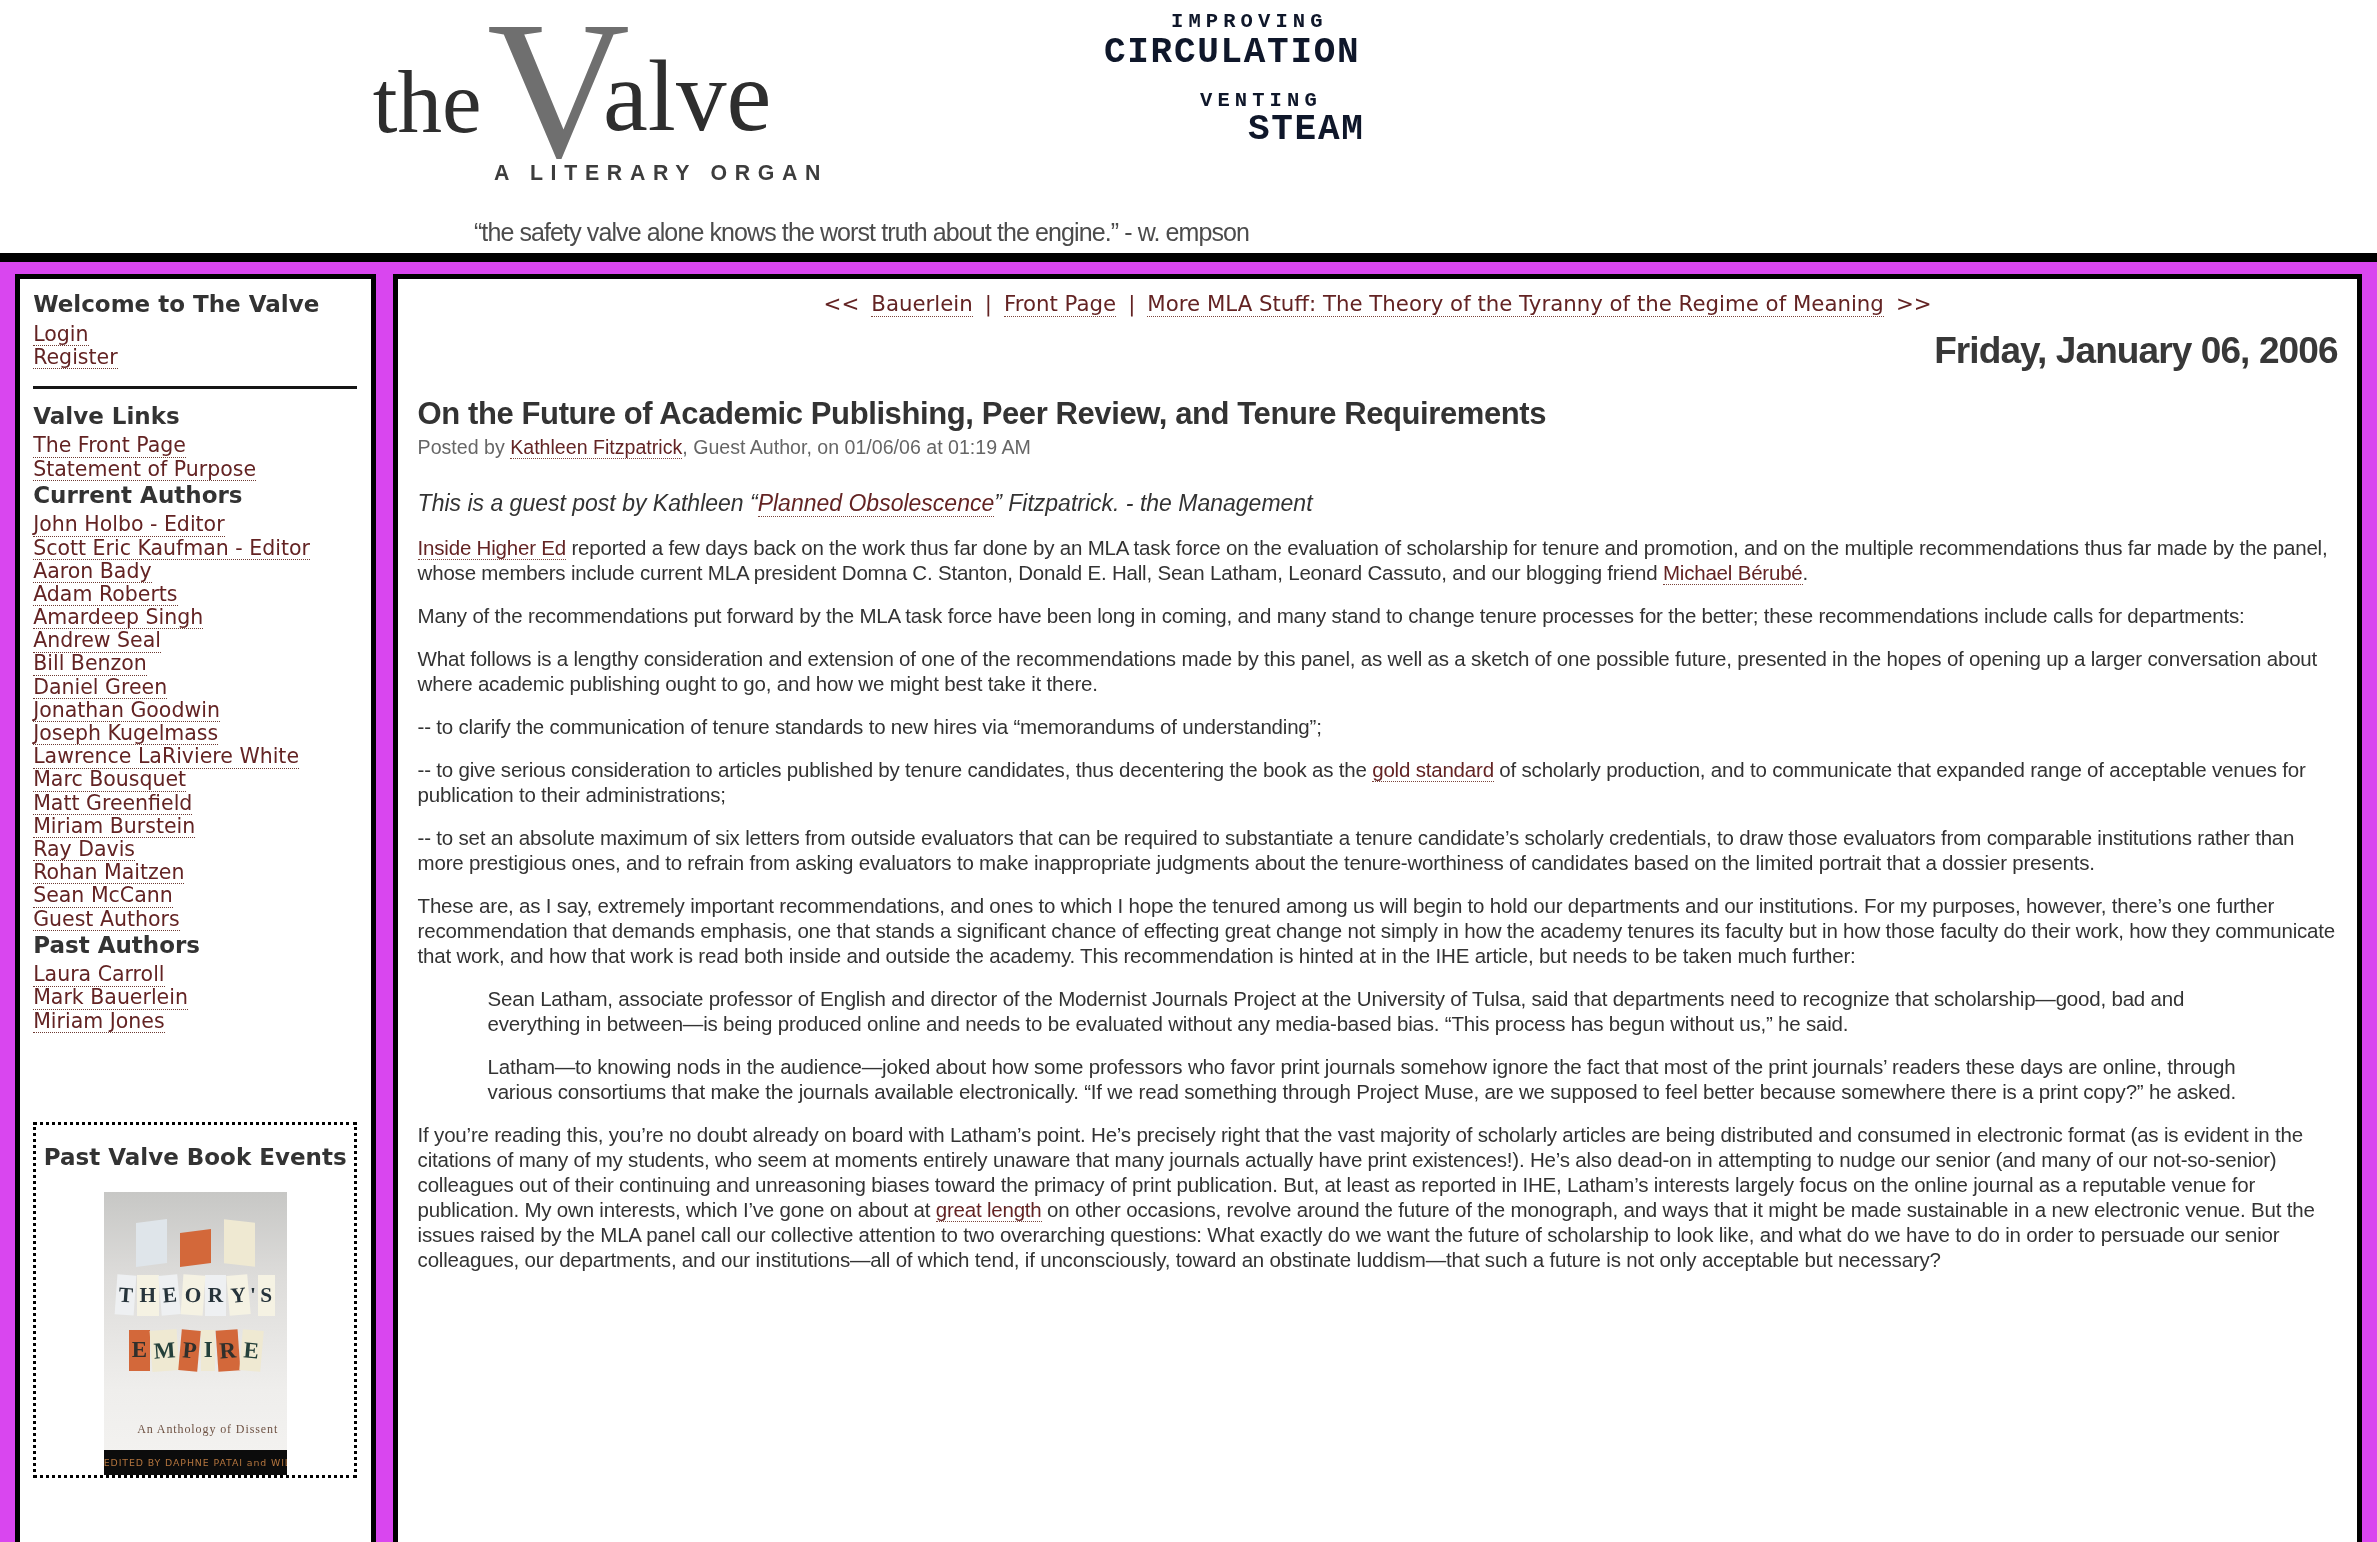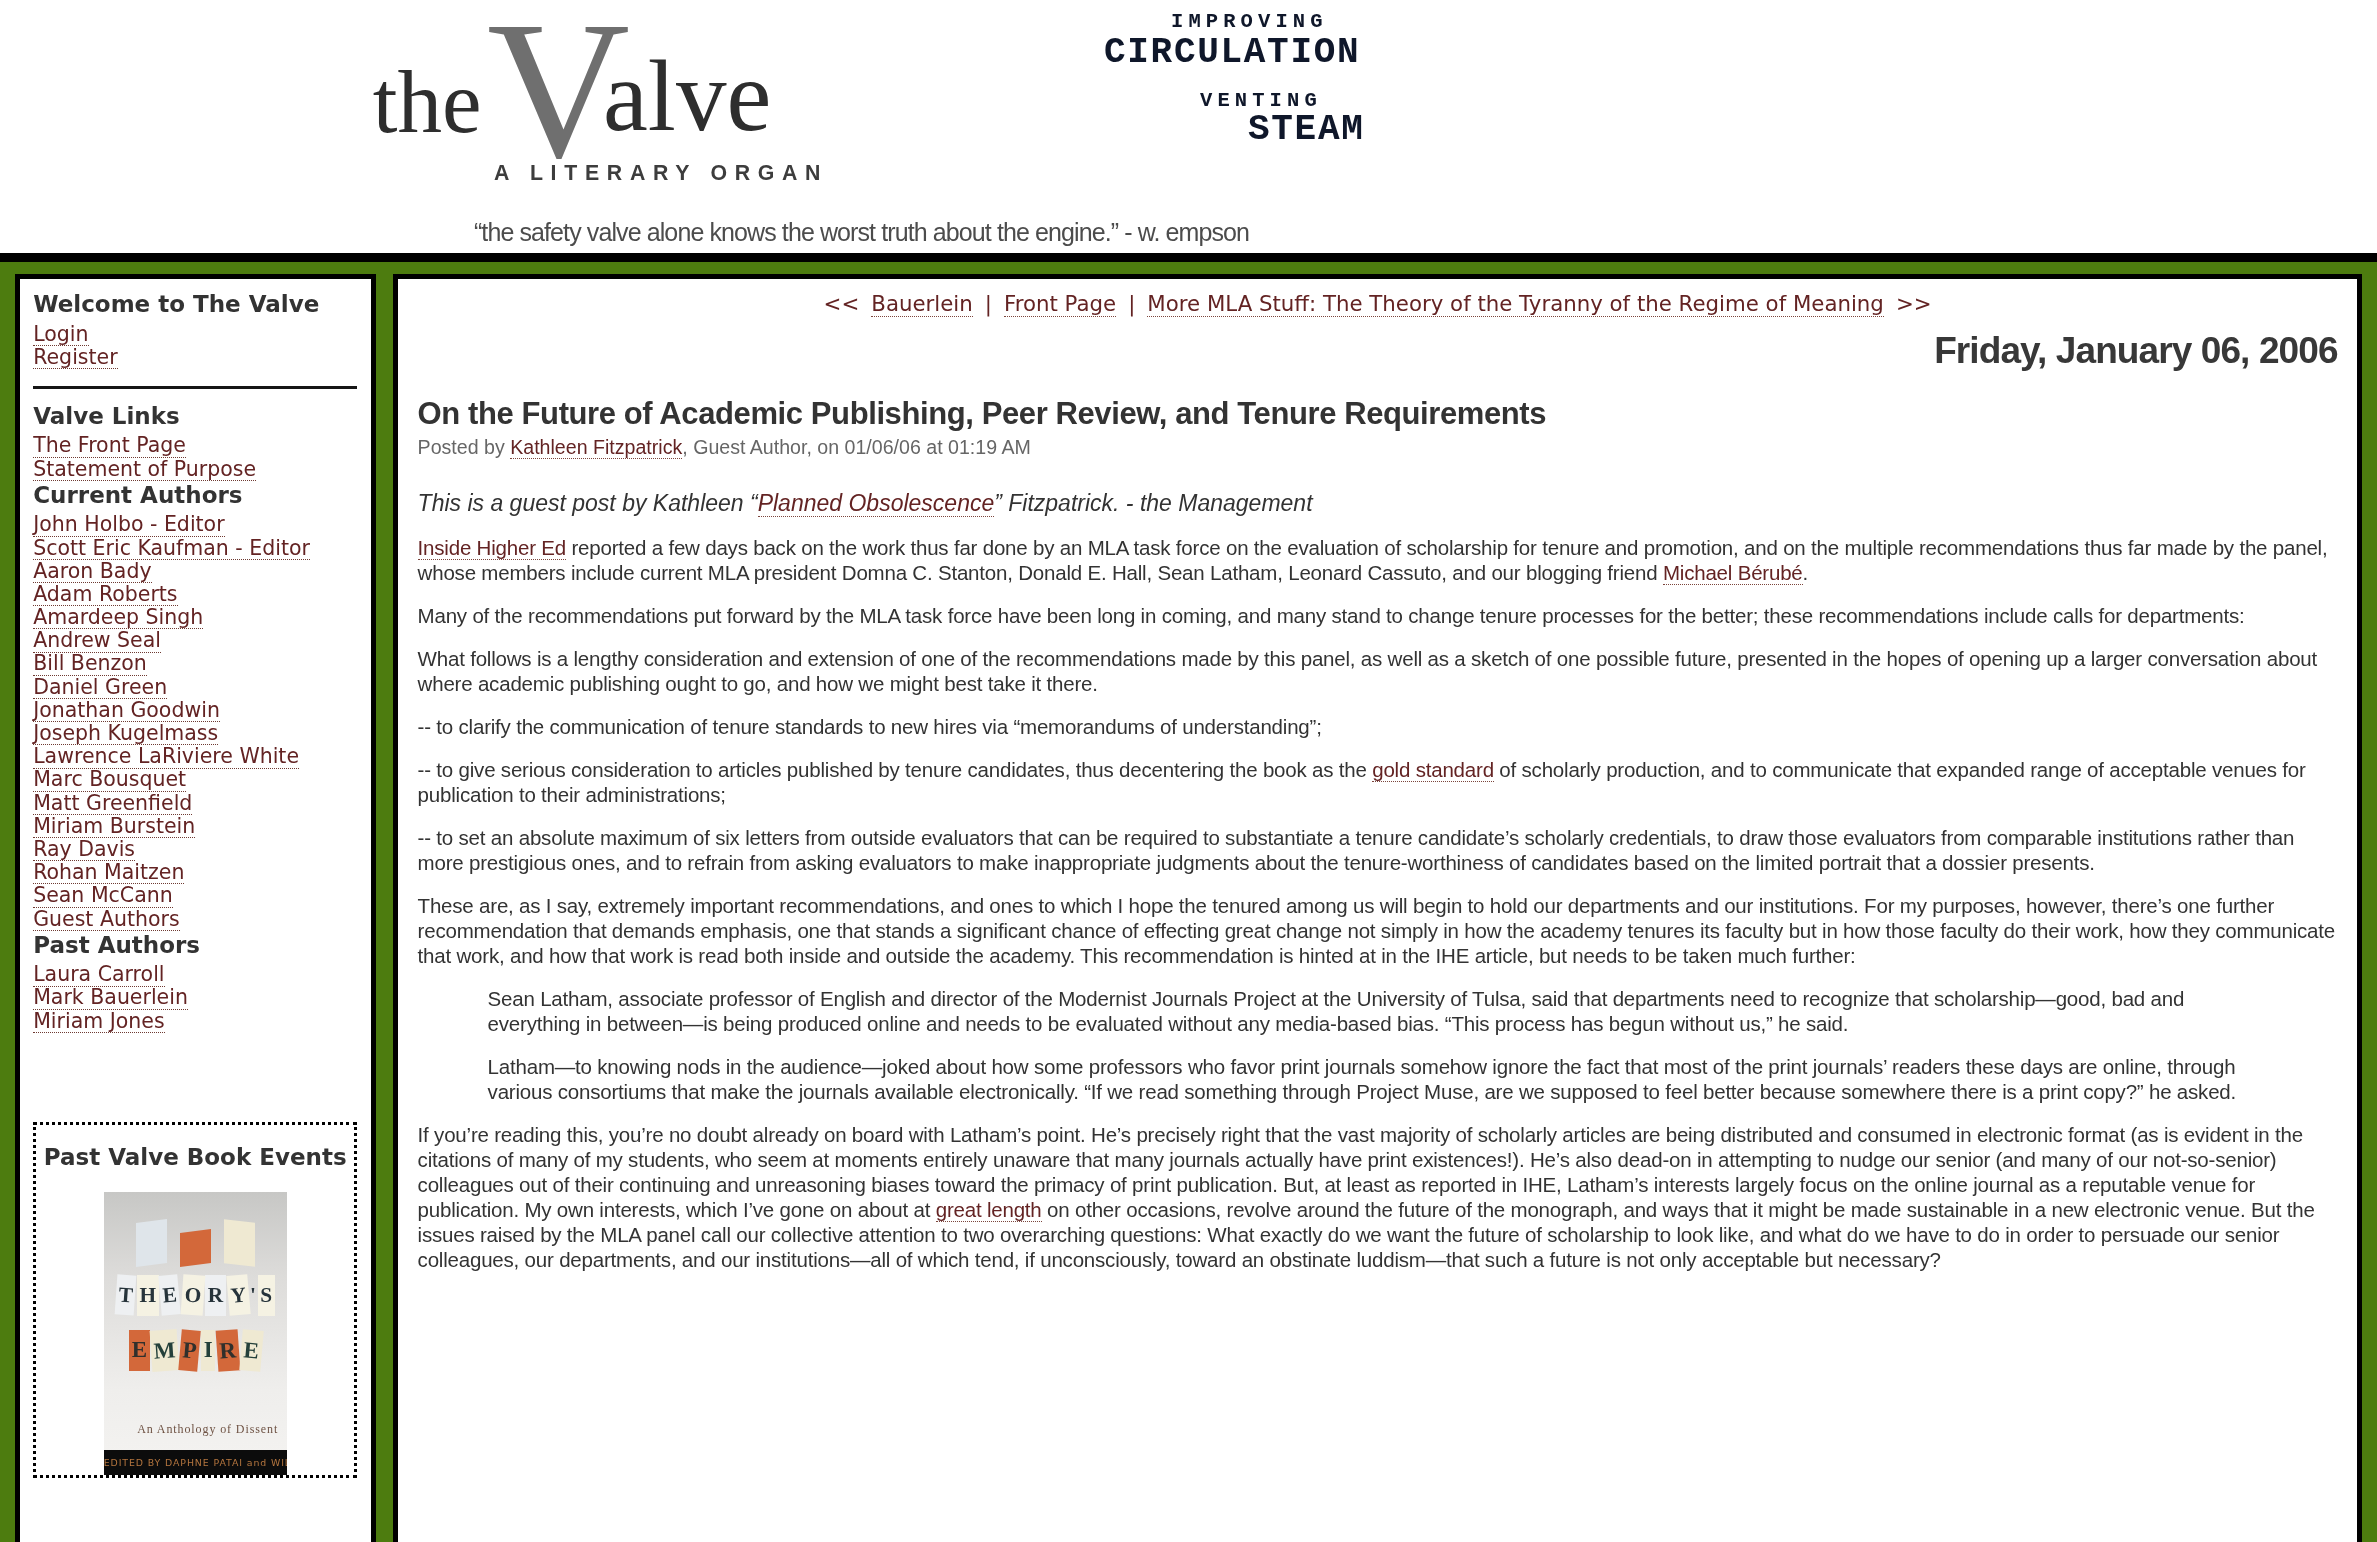--- a/index.html
+++ b/index.html
@@ -21,21 +21,21 @@
   .m-improving{left:1171px;top:10.2px;font-size:20.5px;letter-spacing:5.1px;}
   .m-circulation{left:1104px;top:32px;font-size:36px;letter-spacing:1.7px;}
   .m-venting{left:1200px;top:89px;font-size:20.5px;letter-spacing:5.1px;}
   .m-steam{left:1248px;top:109px;font-size:36px;letter-spacing:1.7px;}
   .site-quote{position:absolute;left:358px;top:218px;width:1007px;text-align:center;
     font-family:Liberation Sans, sans-serif;font-size:25px;color:#4c4c4c;letter-spacing:-0.9px;}
 
   .rule{height:8.5px;background:#000;}
 
   
-  .frame{position:relative;height:1282px;background:#4d7c0f;overflow:hidden;}
+  .frame{position:relative;height:1282px;background:#d946ef;overflow:hidden;}
 
   
   .sidebar{position:absolute;left:14.5px;top:12.8px;width:324px;height:2219px;
     background:#fff;border:5.1px solid #000;padding:12px 13.7px;
     font-family:"DejaVu Sans",sans-serif;}
   .sidebar h2{font-size:23px;line-height:26.5px;margin:0 0 6px;color:#333;font-family:"DejaVu Sans",sans-serif;}
   .slinks{display:block;}
   .slink{display:table;font-size:20.5px;line-height:21.3px;color:#632323;text-decoration:none;
     border-bottom:1.7px dotted #6f3a32;margin:0 0 0.9px;cursor:pointer;}
   .shr{border-top:3.4px solid #161616;margin:17px 0 13.7px;}

